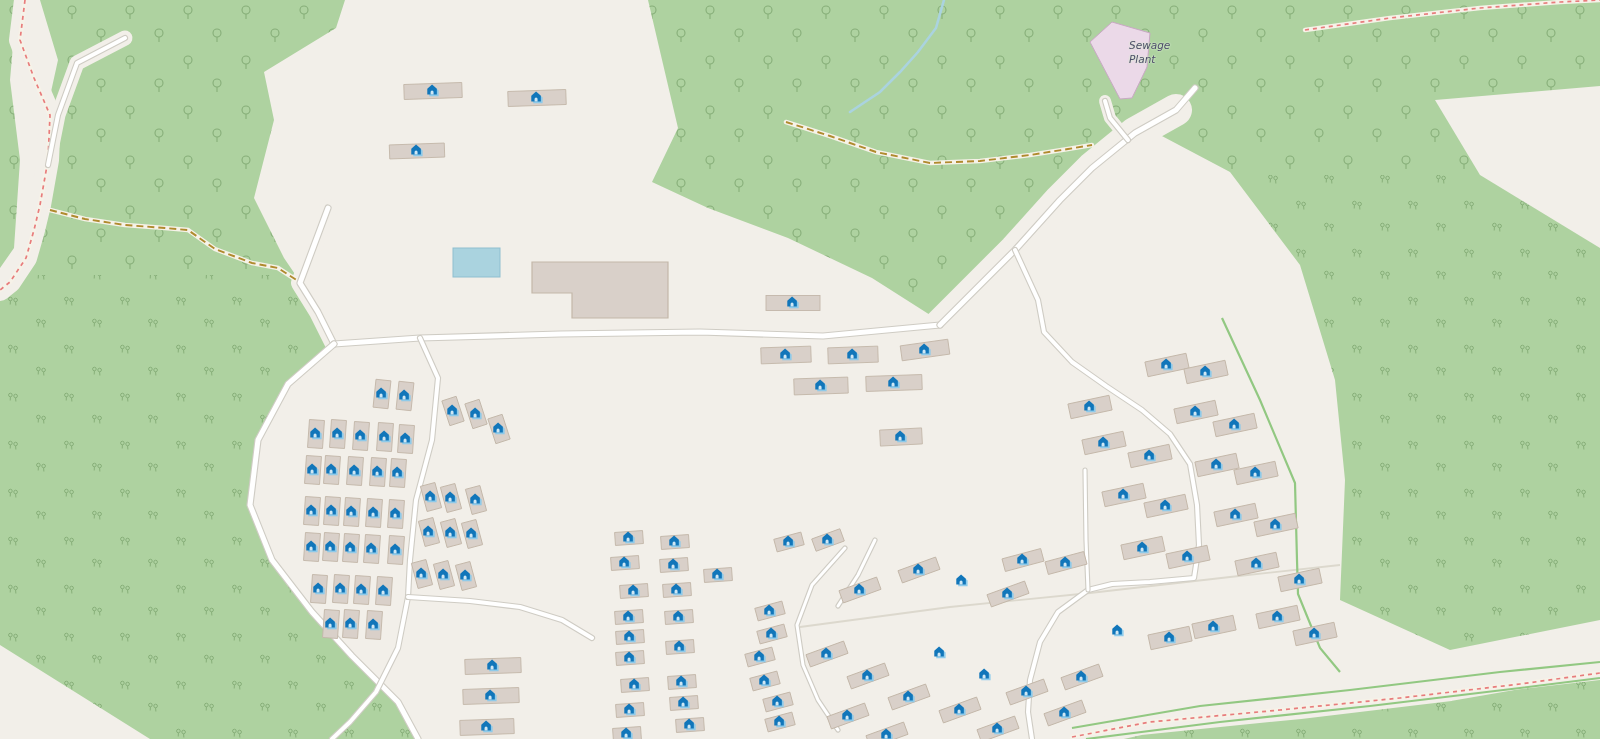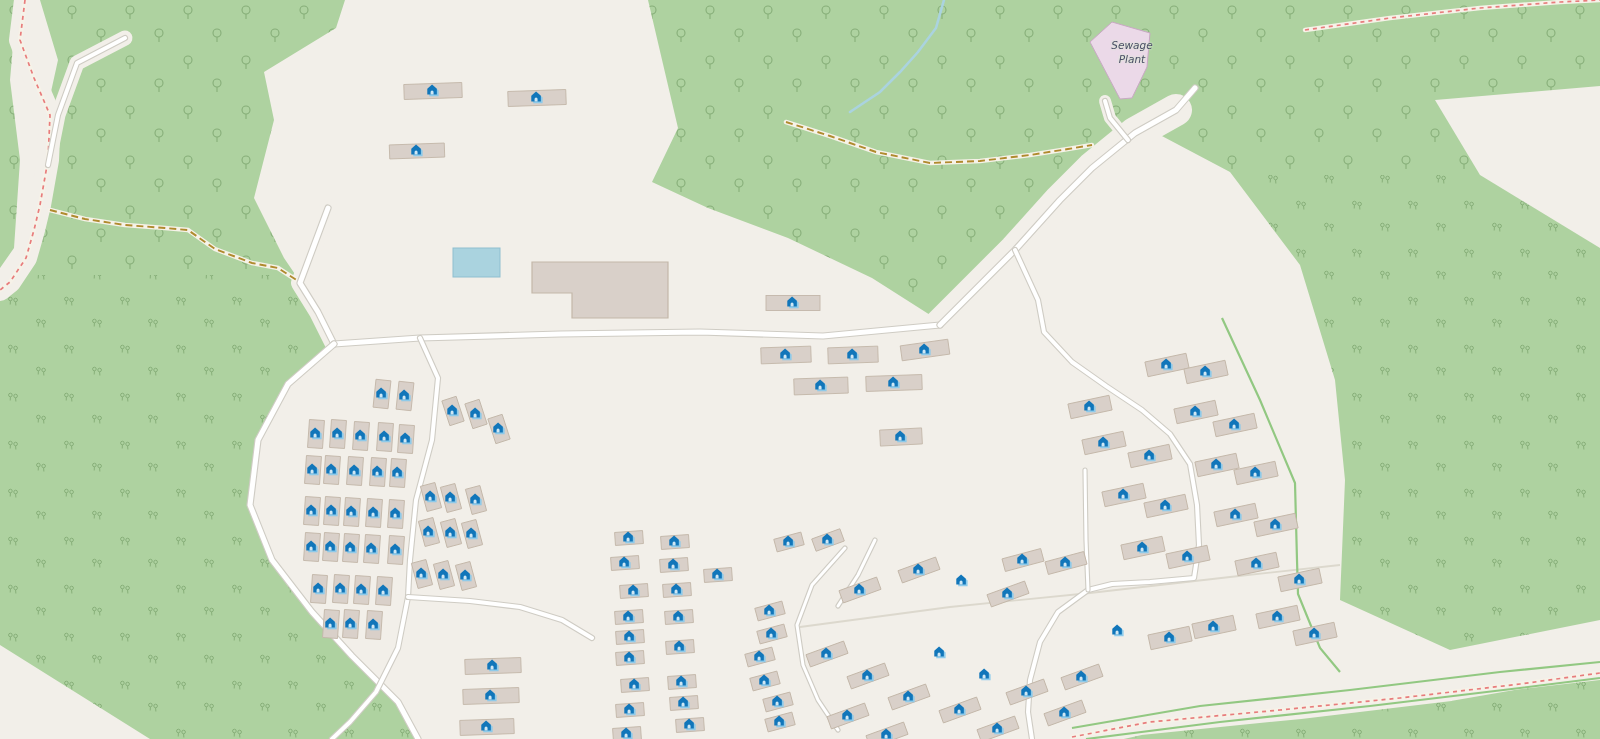--- a/index.html
+++ b/index.html
@@ -1,21 +1,21 @@
 <!DOCTYPE html>
 <html><head>
 <meta charset="utf-8">
 <style>
   html,body{margin:0;padding:0;}
   body{width:1600px;height:739px;overflow:hidden;font-family:"DejaVu Sans","Liberation Sans",sans-serif;}
   #map{position:relative;width:1600px;height:739px;background:#f2efe9;}
   #map svg{position:absolute;left:0;top:0;}
   .map-label{
-    position:absolute;left:1096px;top:38px;width:72px;
-    text-align:center;font-size:10.5px;font-style:italic;
+    position:absolute;left:1129px;top:38px;width:72px;
+    text-align:left;font-size:10.5px;font-style:italic;
     color:#4c4c68;line-height:1.35;white-space:pre-line;
     text-shadow:0 0 2px #d8ecd0,0 0 2px #d8ecd0;
     pointer-events:none;
   }
 </style>
 </head>
 <body>
 
 <div id="map">
   <svg id="map-svg" width="1600" height="739" viewBox="0 0 1600 739">

